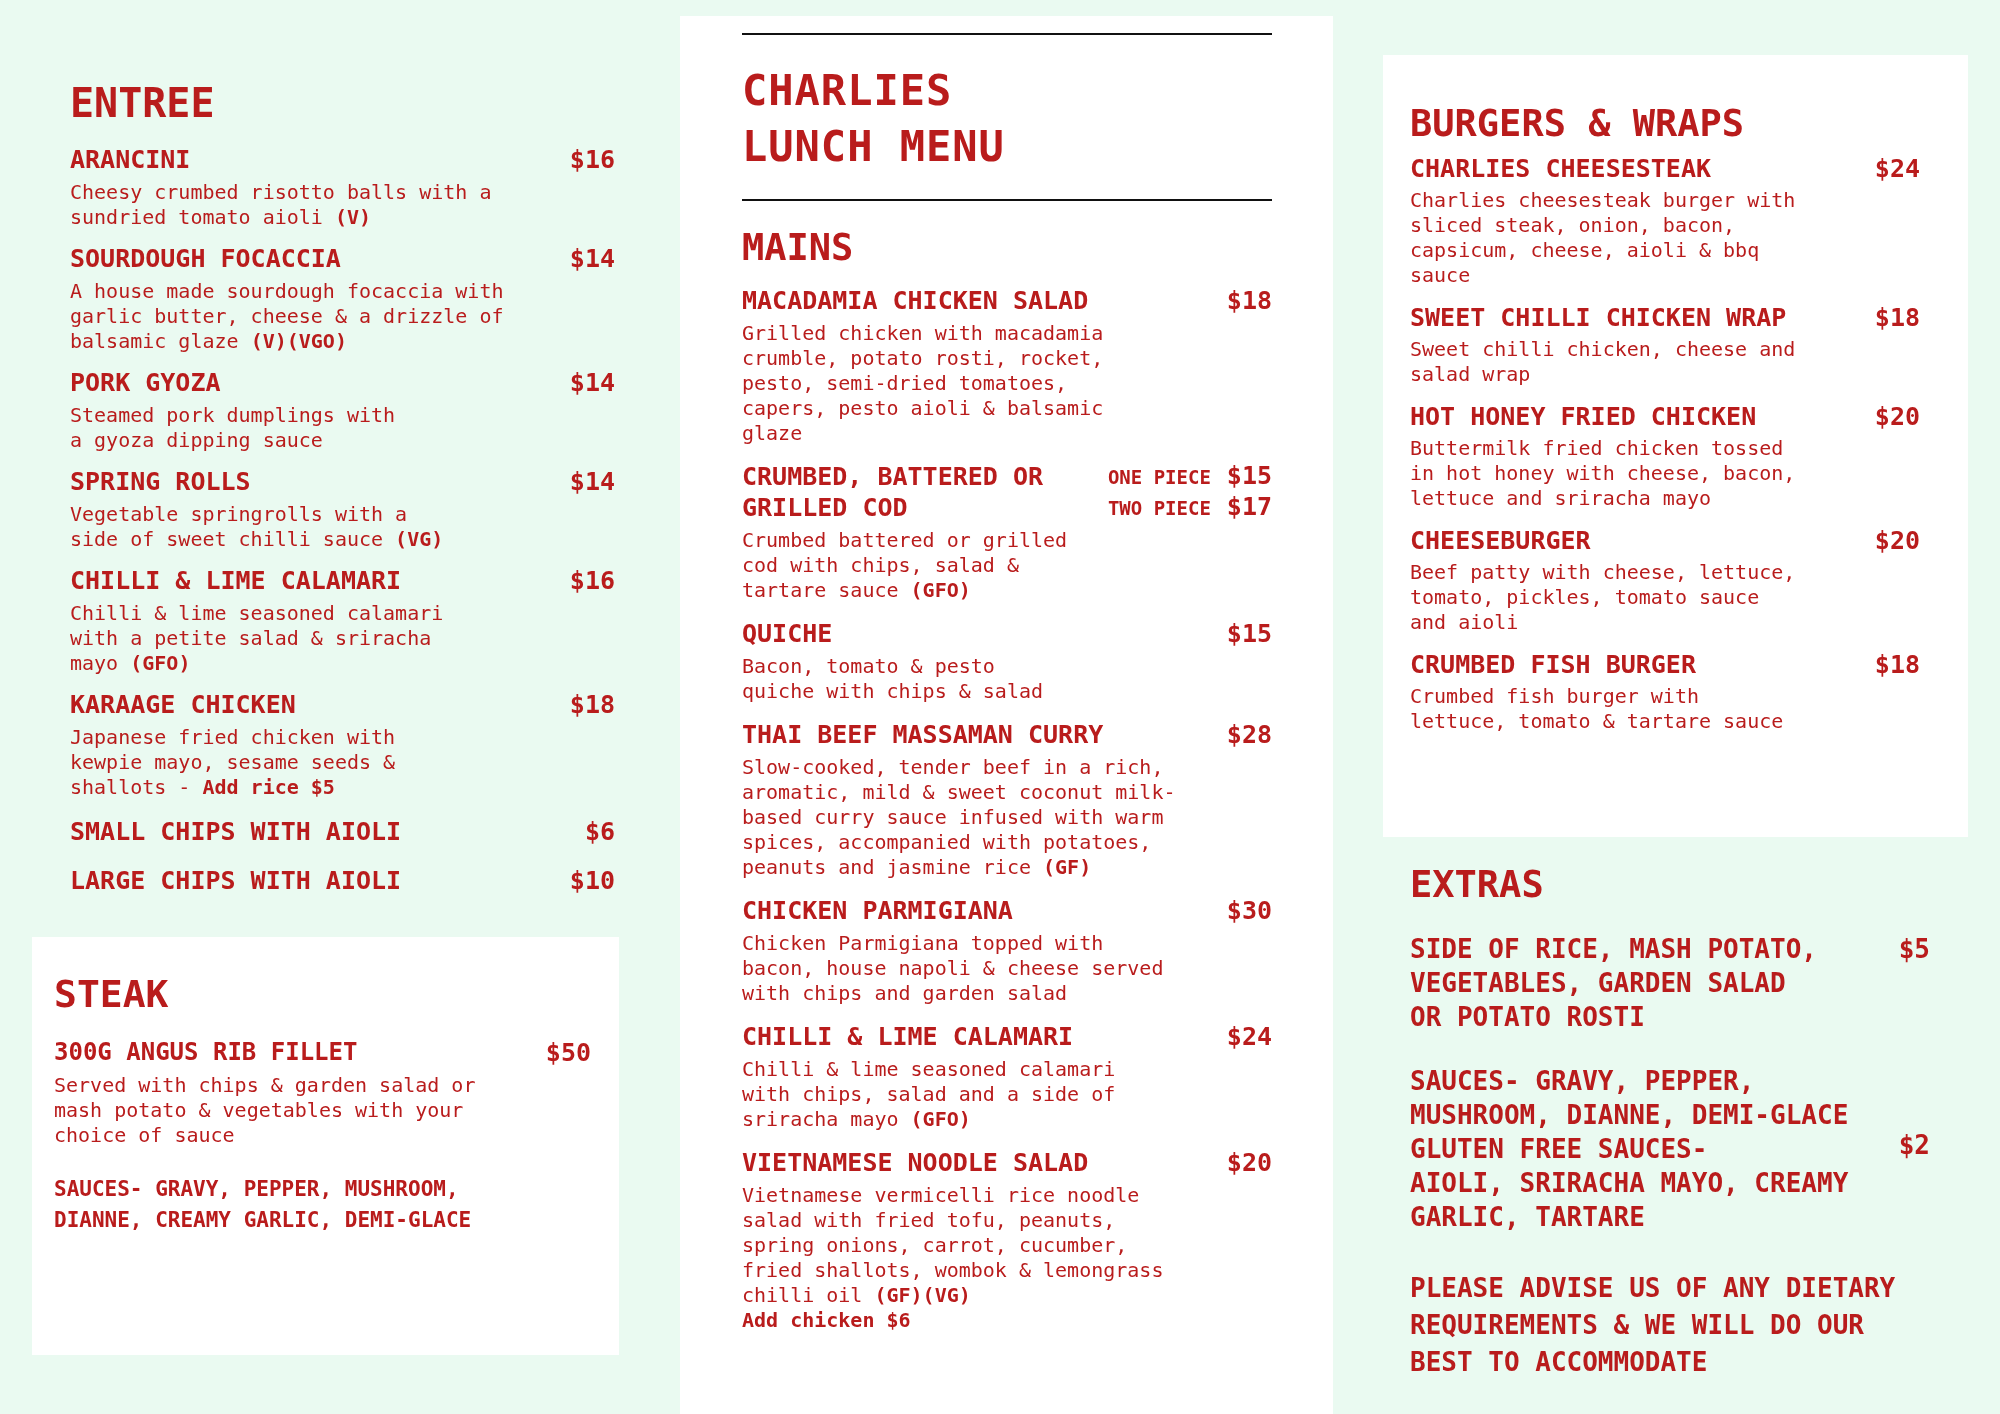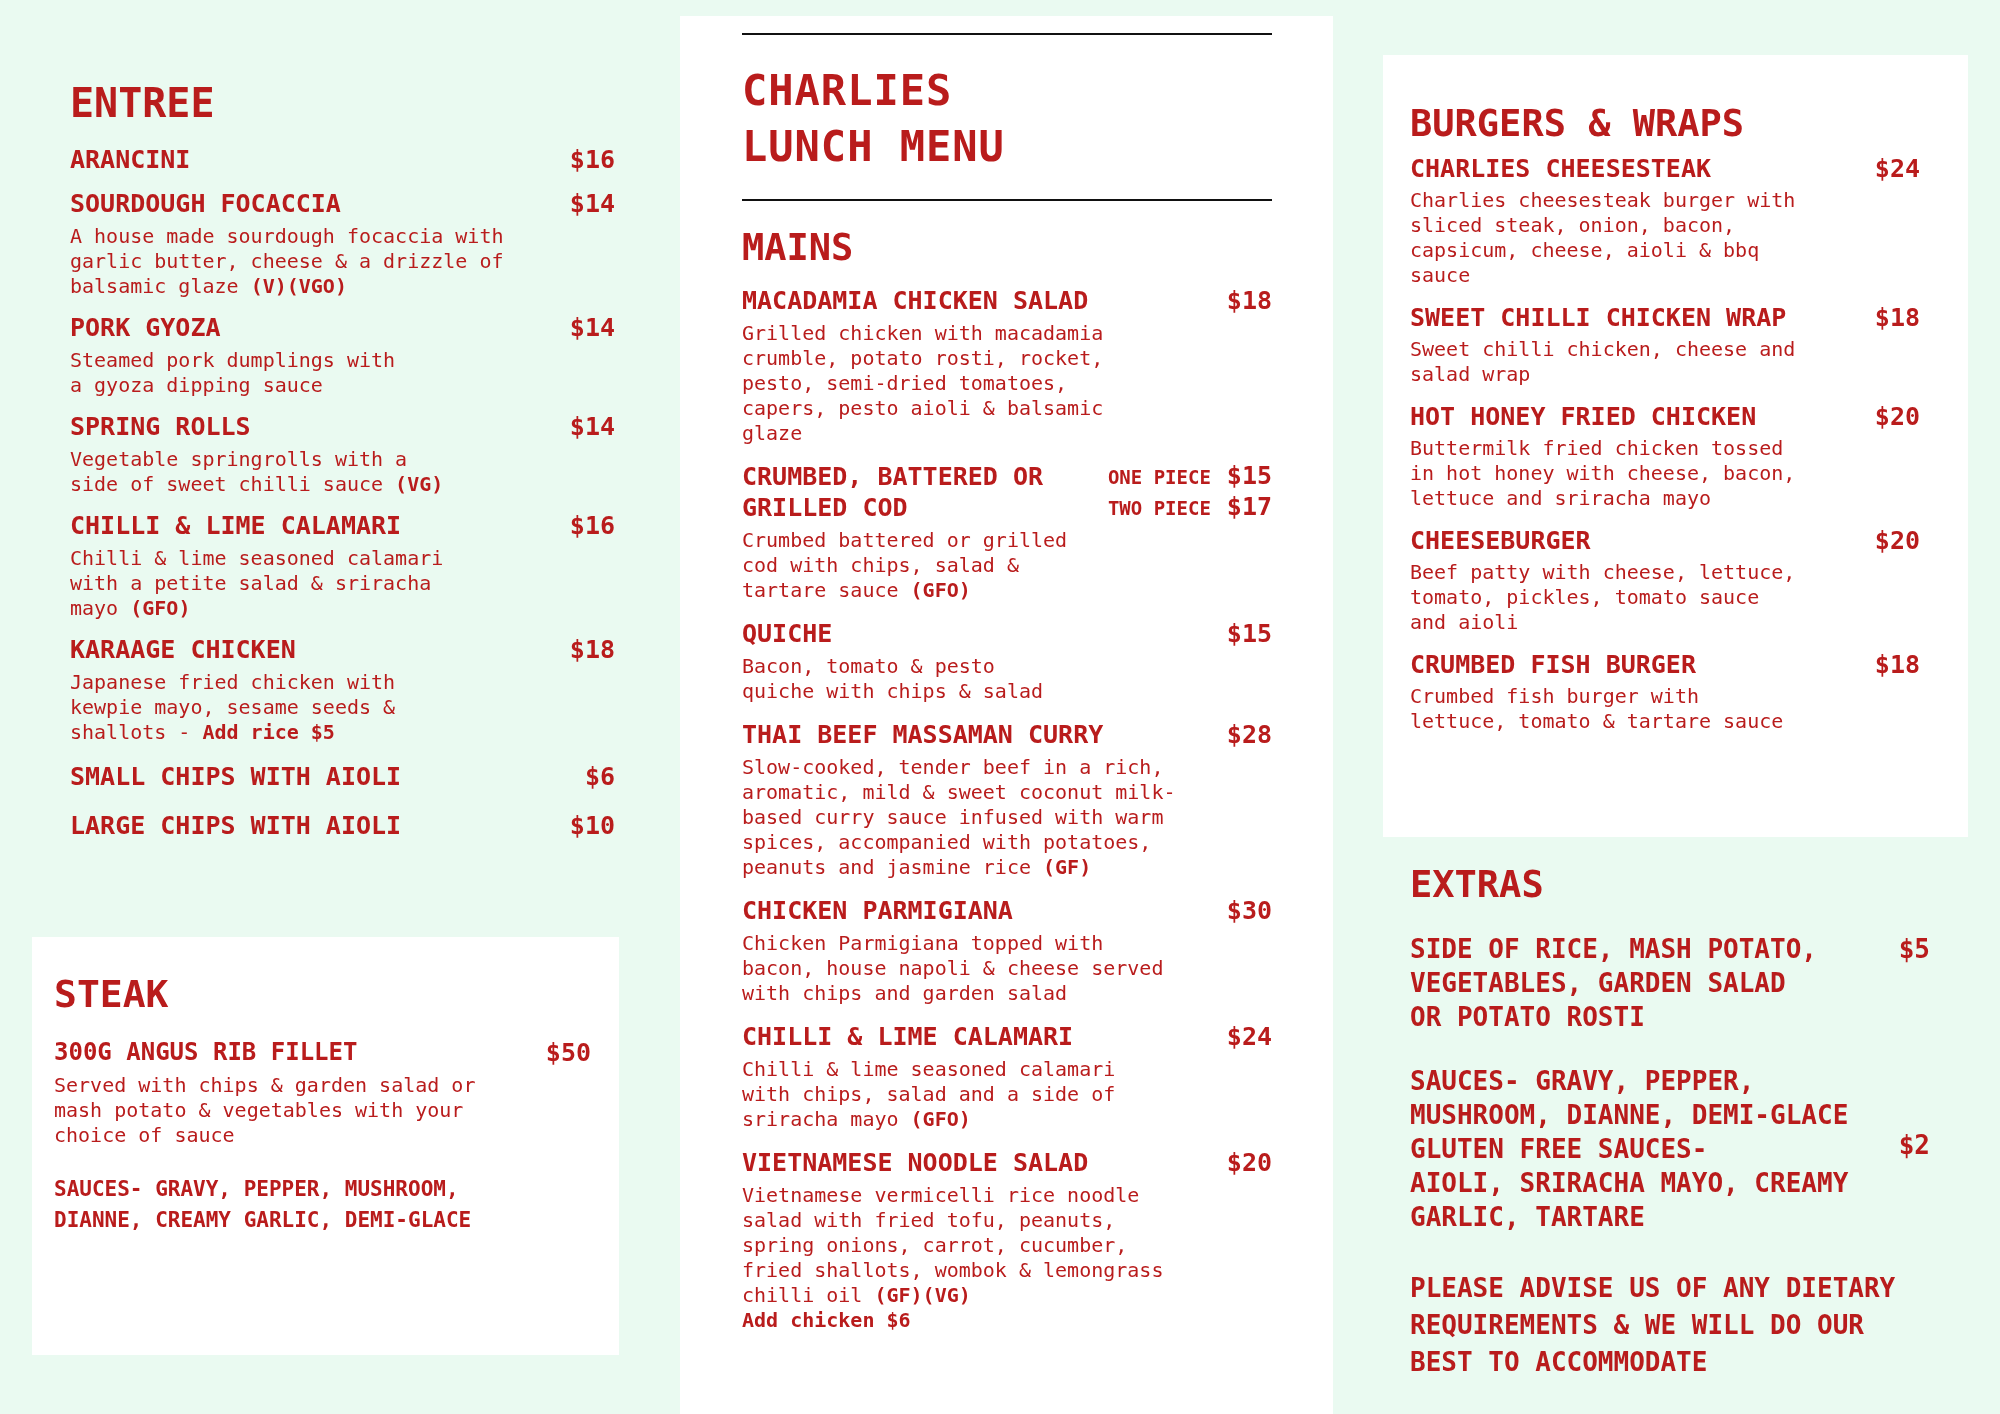--- a/index.html
+++ b/index.html
@@ -63,20 +63,22 @@
 <div class="page">
 
   <section class="col-left">
     <h2 class="sec-title">ENTREE</h2>
     <div id="entree-items">
         <div class="mi">
           <div class="mi-head">
             <div class="mi-name">ARANCINI</div>
             <div class="mi-price">$16</div>
           </div>
+          <div class="mi-desc"><span>Cheesy crumbed risotto balls with a
+sundried tomato aioli </span><span class="b">(V)</span></div>
         </div>
         <div class="mi">
           <div class="mi-head">
             <div class="mi-name">SOURDOUGH FOCACCIA</div>
             <div class="mi-price">$14</div>
           </div>
           <div class="mi-desc"><span>A house made sourdough focaccia with
 garlic butter, cheese &amp; a drizzle of
 balsamic glaze </span><span class="b">(V)(VGO)</span></div>
         </div>

